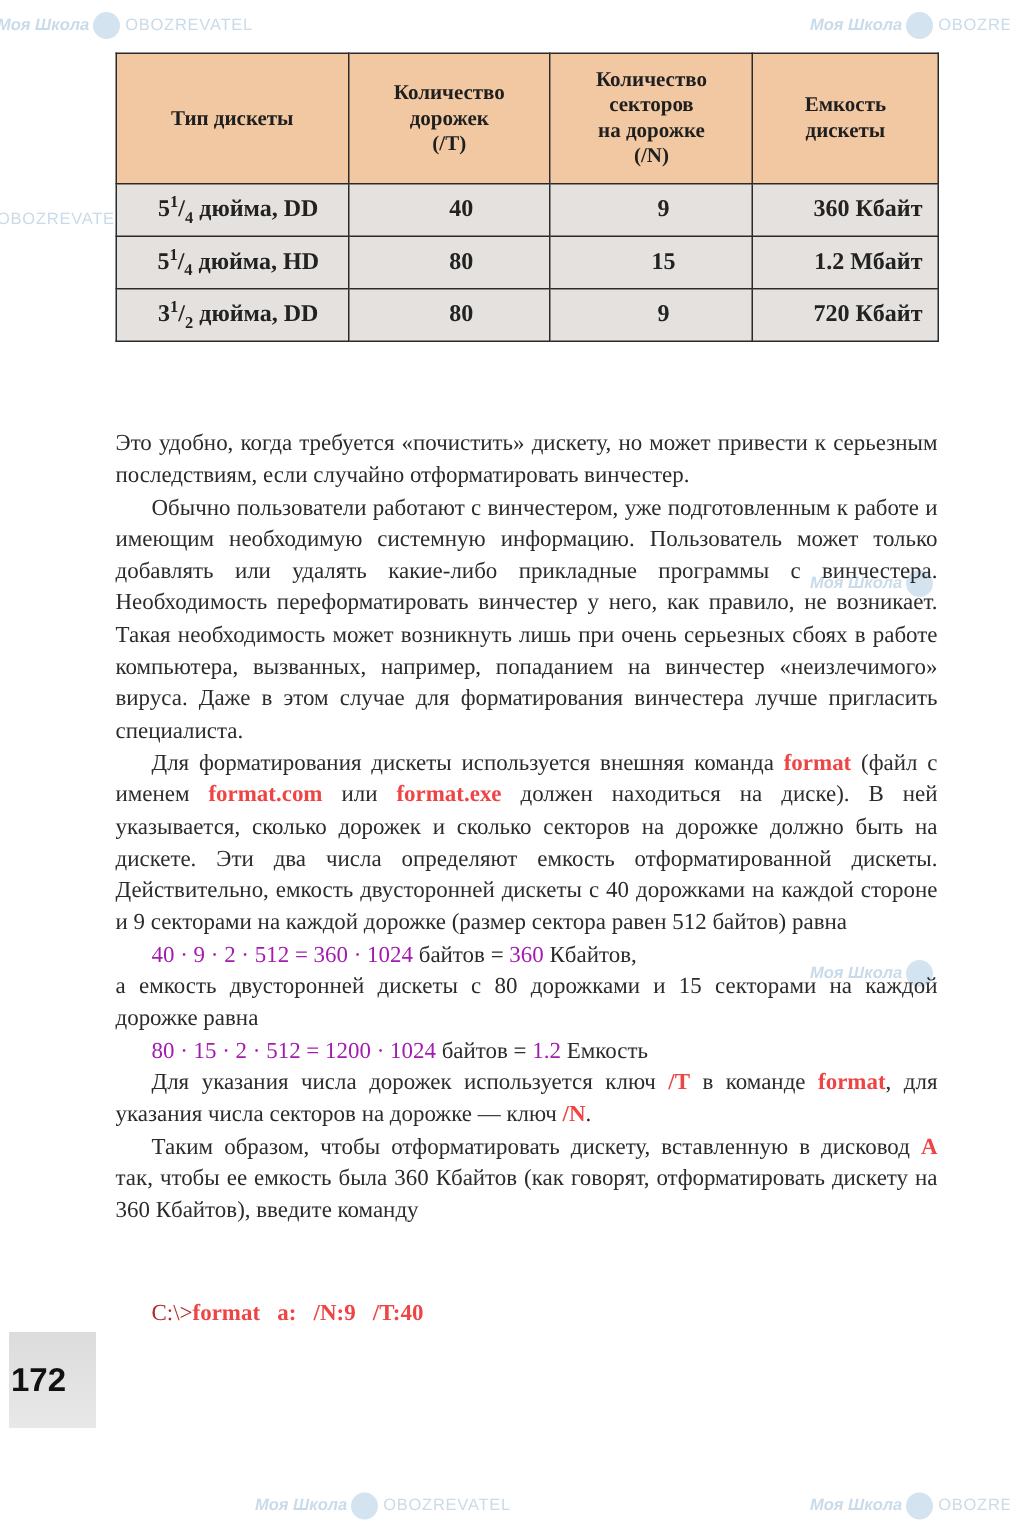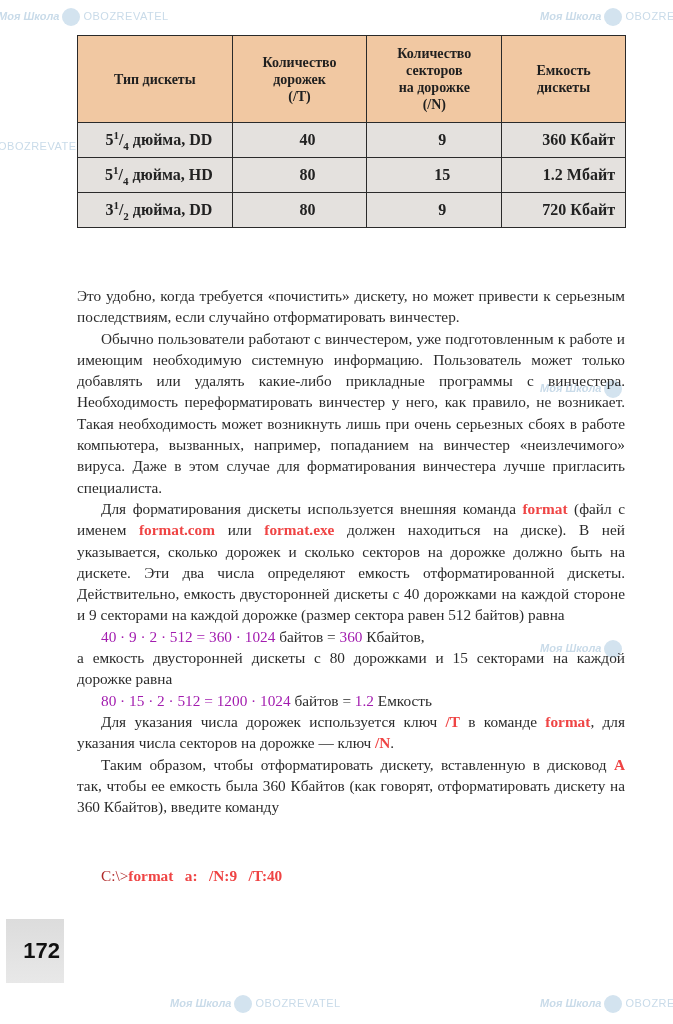--- a/index.html
+++ b/index.html
@@ -28,24 +28,24 @@
   .text {
     position:absolute; left:77px; width:548px; font-size:15.3px; line-height:21.3px; text-align:justify;
     font-family:"Liberation Serif",serif; color:#2b2b2b;
   }
   .text p { margin:0; }
   .ind { text-indent:24px; }
   .formula { padding-left:24px; font-size:15.3px; }
   .red { color:#a21caf; font-weight:normal; }
   b.cmd { font-weight:bold; color:#ef4444; }
   .pagenum {
-    position:absolute; left:6px; top:919px; width:58px; height:64px;
+    position:absolute; left:6px; top:888px; width:58px; height:64px;
     background:linear-gradient(#dcdcdc,#e8e8e8); font-family:"Liberation Sans",sans-serif;
     font-weight:bold; font-size:22px; color:#111; display:flex; align-items:center; justify-content:flex-end;
-    padding-right:4px; box-sizing:border-box;
+    padding-right:20px; box-sizing:border-box;
   }
 </style>
 </head>
 <body>
 
 <div class="wm" style="left:-2px;top:8px;"><span>Моя Школа</span><span class="circ"></span><span class="ob">OBOZREVATEL</span></div>
 <div class="wm" style="left:540px;top:8px;"><span>Моя Школа</span><span class="circ"></span><span class="ob">OBOZREVATEL</span></div>
 <div class="wm" style="left:-2px;top:140px;"><span class="ob">OBOZREVATEL</span></div>
 <div class="wm" style="left:540px;top:380px;"><span>Моя Школа</span><span class="circ"></span></div>
 <div class="wm" style="left:540px;top:640px;"><span>Моя Школа</span><span class="circ"></span></div>

